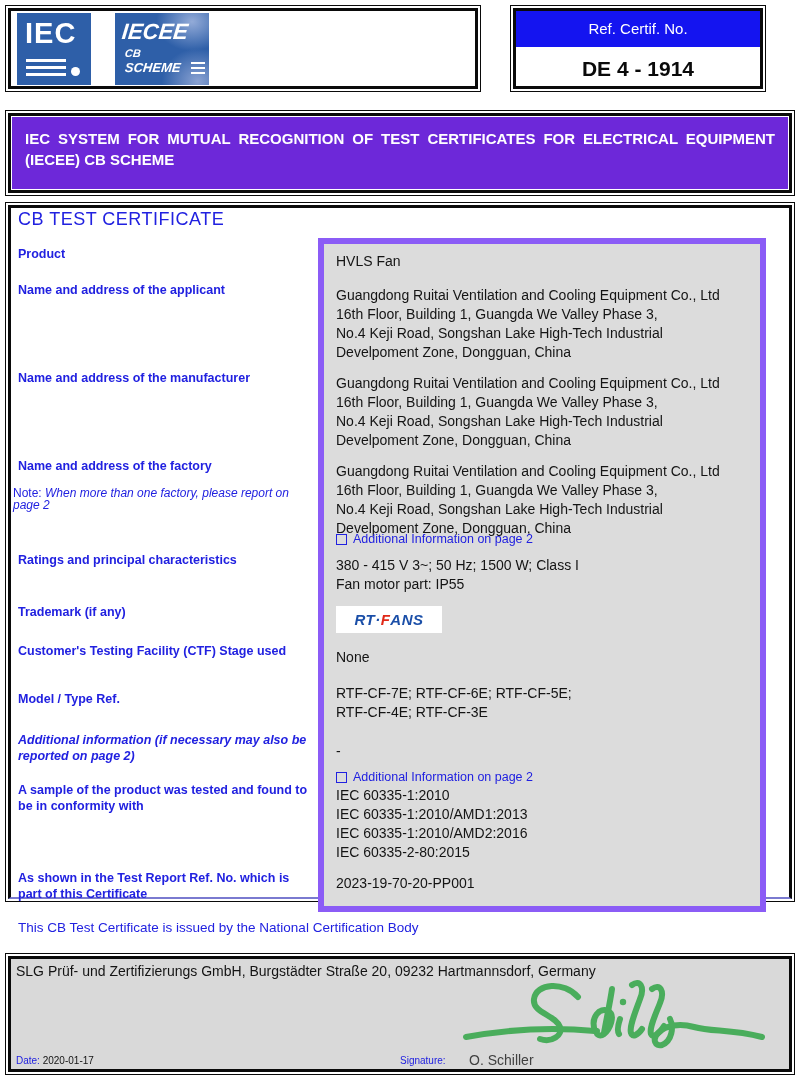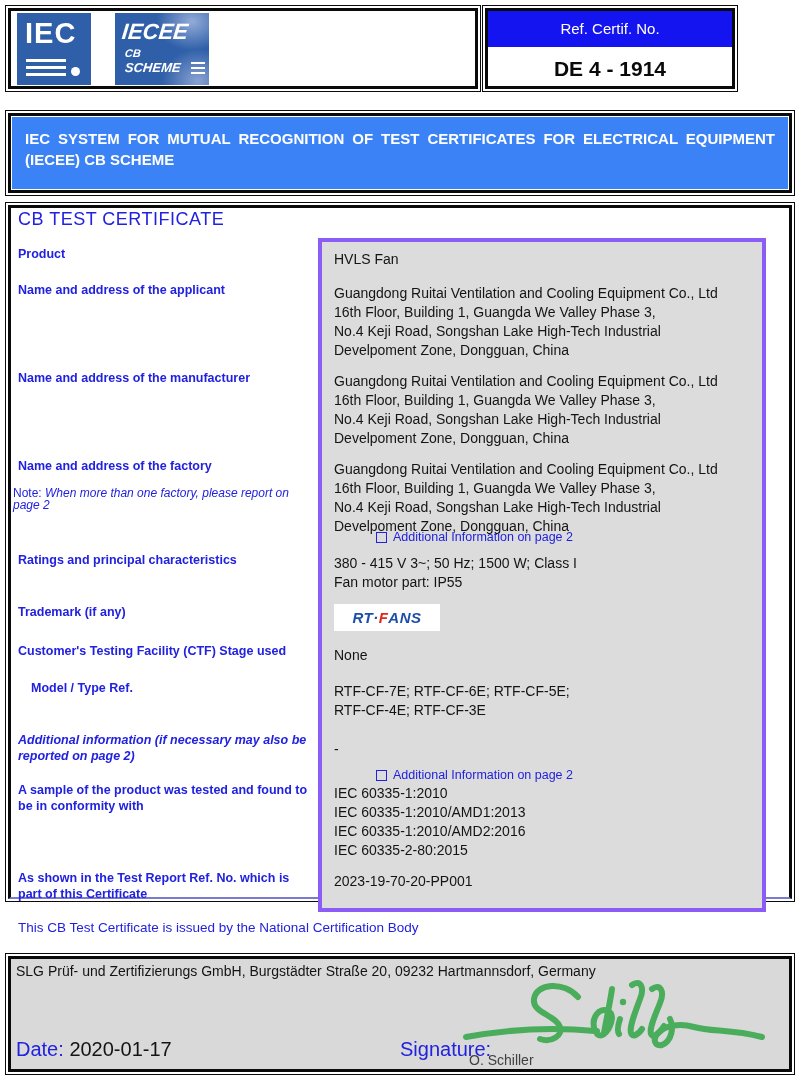--- a/index.html
+++ b/index.html
@@ -24,45 +24,45 @@
   .iecee-l3{left:10px;top:47px;font-size:13px;}
   .iecee-stripes{position:absolute;right:4px;bottom:10px;width:14px;height:13px;
       background:repeating-linear-gradient(to bottom,#fff 0 2px,rgba(0,0,0,0) 2px 5px);}
 
   
   .ref-bar{position:absolute;left:0;right:0;top:0;height:36px;background:#1414F0;color:#fff;
       font-size:15px;text-align:center;line-height:36px;}
   .ref-num{position:absolute;left:0;right:0;top:46px;text-align:center;font-size:21px;font-weight:bold;color:#0a0a0a;}
 
   
-  .banner-fill{position:absolute;inset:1px;background:#3b82f6;color:#fff;font-size:15px;font-weight:bold;
+  .banner-fill{position:absolute;inset:1px;background:#6d28d9;color:#fff;font-size:15px;font-weight:bold;
       padding:11px 13px;box-sizing:border-box;line-height:21px;}
   .banner-l1{display:block;text-align:justify;text-align-last:justify;}
   .banner-l2{display:block;}
 
   
   .main-inner{border-bottom:2px solid #7A7AD0;}
   .title{position:absolute;left:7px;top:1px;font-size:18px;color:#2121E0;letter-spacing:.5px;}
   .lbl{position:absolute;left:7px;width:292px;font-size:12.5px;font-weight:bold;color:#2121E0;line-height:16px;}
   .note{position:absolute;left:2px;width:292px;font-size:12px;color:#2121E0;line-height:12px;}
   .note i{font-style:italic;}
   .valbox{position:absolute;left:307px;top:30px;width:448px;height:674px;background:#DCDCDC;
-      border:4px solid #8b5cf6;box-sizing:border-box;}
+      border:6px solid #8b5cf6;box-sizing:border-box;}
   .val{position:absolute;left:12px;font-size:14px;color:#141414;line-height:19px;white-space:nowrap;}
-  .chk{position:absolute;left:12px;font-size:12.5px;color:#2121E0;line-height:15px;display:flex;align-items:center;gap:6px;margin-left:42px;}
+  .chk{position:absolute;left:12px;font-size:12.5px;color:#2121E0;line-height:15px;display:flex;align-items:center;gap:6px;}
   .chk .box{display:inline-block;width:11px;height:11px;border:1.5px solid #2121E0;box-sizing:border-box;background:#DCDCDC;}
   .tm-patch{position:absolute;left:12px;top:362px;width:106px;height:27px;background:#fff;
       display:flex;align-items:center;justify-content:center;font-size:15px;font-weight:bold;font-style:italic;letter-spacing:.5px;}
   .tm-blue{color:#1B4FA8;} .tm-red{color:#E02818;}
   .issued{position:absolute;left:7px;top:712px;font-size:13.5px;color:#2121E0;}
 
   
   .foot-i{background:#D9D9D9;}
   .ncb{position:absolute;left:5px;top:4px;font-size:14px;color:#141414;}
-  .frow{position:absolute;top:79px;font-size:20px;color:#141414;}
+  .frow{position:absolute;top:96px;font-size:10px;color:#141414;}
   .blue-lbl{color:#2121E0;}
   .sig-svg{position:absolute;left:448px;top:12px;width:312px;height:88px;}
   .signatory{position:absolute;left:458px;top:93px;font-size:14px;color:#404040;}
 </style>
 </head>
 <body>
 
 <div class="page">
 
   <div class="dbx" style="left:5px;top:5px;width:476px;height:87px;">
@@ -74,21 +74,21 @@
       </div>
       <div class="logo-iecee">
         <div class="iecee-txt iecee-l1">IECEE</div>
         <div class="iecee-txt iecee-l2">CB</div>
         <div class="iecee-txt iecee-l3">SCHEME</div>
         <div class="iecee-stripes"></div>
       </div>
     </div>
   </div>
 
-  <div class="dbx" style="left:482px;top:5px;width:256px;height:87px;padding-left:16px;">
+  <div class="dbx" style="left:510px;top:5px;width:256px;height:87px;padding-left:16px;">
     <div class="dbx-i">
       <div class="ref-bar">Ref. Certif. No.</div>
       <div class="ref-num">DE 4 - 1914</div>
     </div>
   </div>
 
   <div class="dbx" style="left:5px;top:110px;width:790px;height:86px;">
     <div class="dbx-i">
       <div class="banner-fill">
         <span class="banner-l1">IEC SYSTEM FOR MUTUAL RECOGNITION OF TEST CERTIFICATES FOR ELECTRICAL EQUIPMENT</span>
@@ -106,21 +106,21 @@
       <div class="lbl" style="top:74px;">Name and address of the applicant</div>
       <div class="lbl" style="top:162px;">Name and address of the manufacturer</div>
       <div class="lbl" style="top:250px;">Name and address of the factory</div>
       <div class="note" style="top:279px;">
         <span>Note:</span>
         <i>When more than one factory, please report on page 2</i>
       </div>
       <div class="lbl" style="top:344px;">Ratings and principal characteristics</div>
       <div class="lbl" style="top:396px;">Trademark (if any)</div>
       <div class="lbl" style="top:435px;">Customer's Testing Facility (CTF) Stage used</div>
-      <div class="lbl" style="top:472px;margin-left:13px;">Model / Type Ref.</div>
+      <div class="lbl" style="top:483px;">Model / Type Ref.</div>
       <div class="lbl" style="top:524px;font-style:italic;">Additional information (if necessary may also be reported on page 2)</div>
       <div class="lbl" style="top:574px;">A sample of the product was tested and found to be in conformity with</div>
       <div class="lbl" style="top:662px;">As shown in the Test Report Ref. No. which is part of this Certificate</div>
 
       <div class="valbox">
         <div class="val" style="top:8px;">HVLS Fan</div>
         <div class="val" style="top:42px;">
             <div>Guangdong Ruitai Ventilation and Cooling Equipment Co., Ltd</div>
             <div>16th Floor, Building 1, Guangda We Valley Phase 3,</div>
             <div>No.4 Keji Road, Songshan Lake High-Tech Industrial</div>

